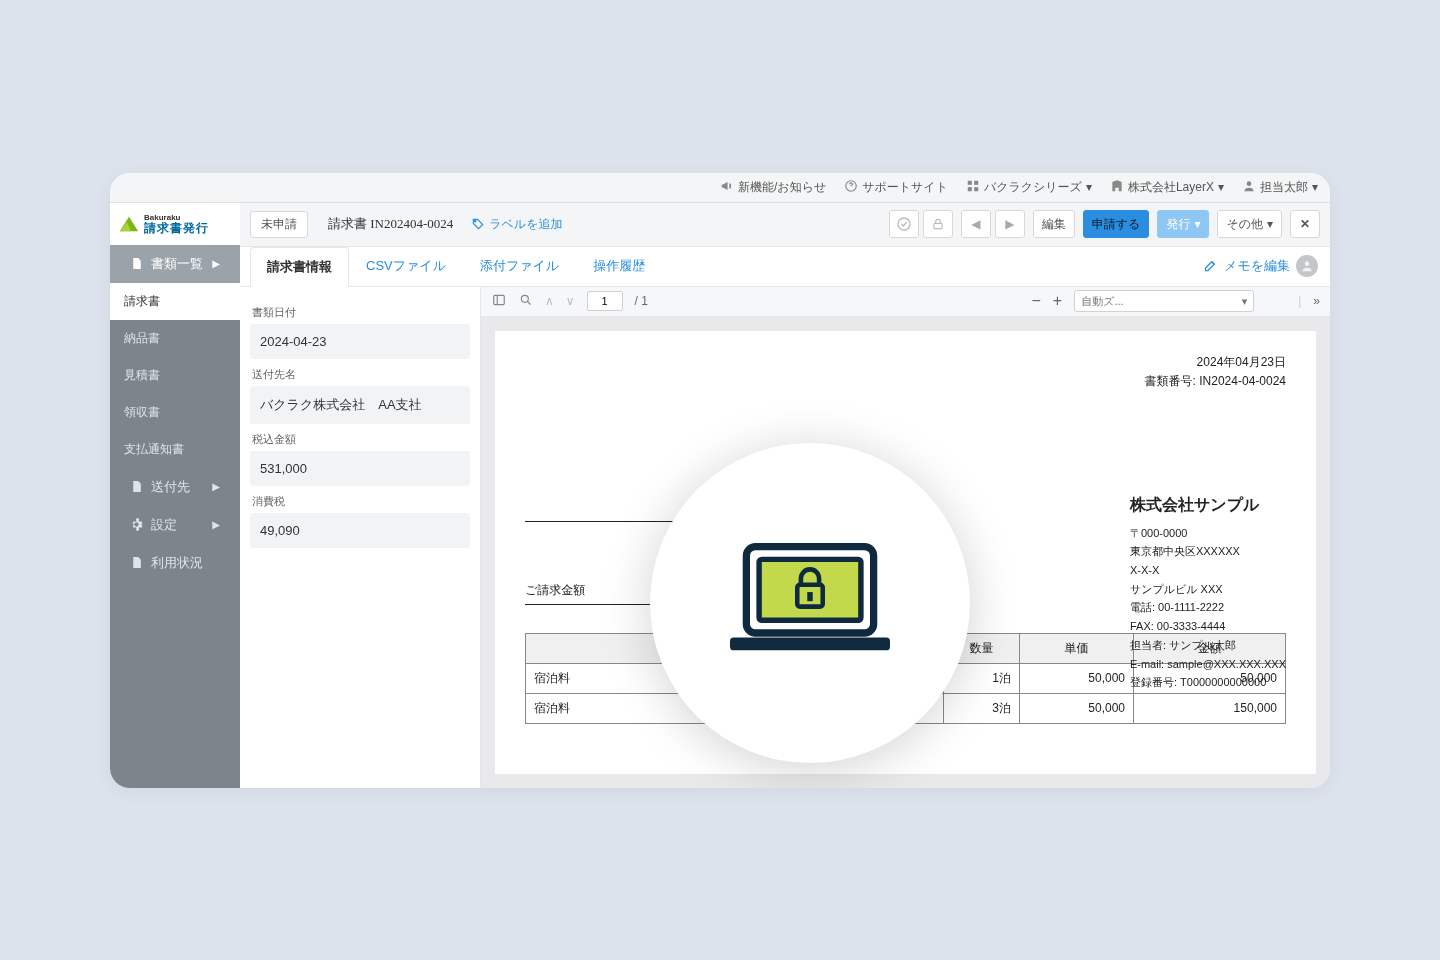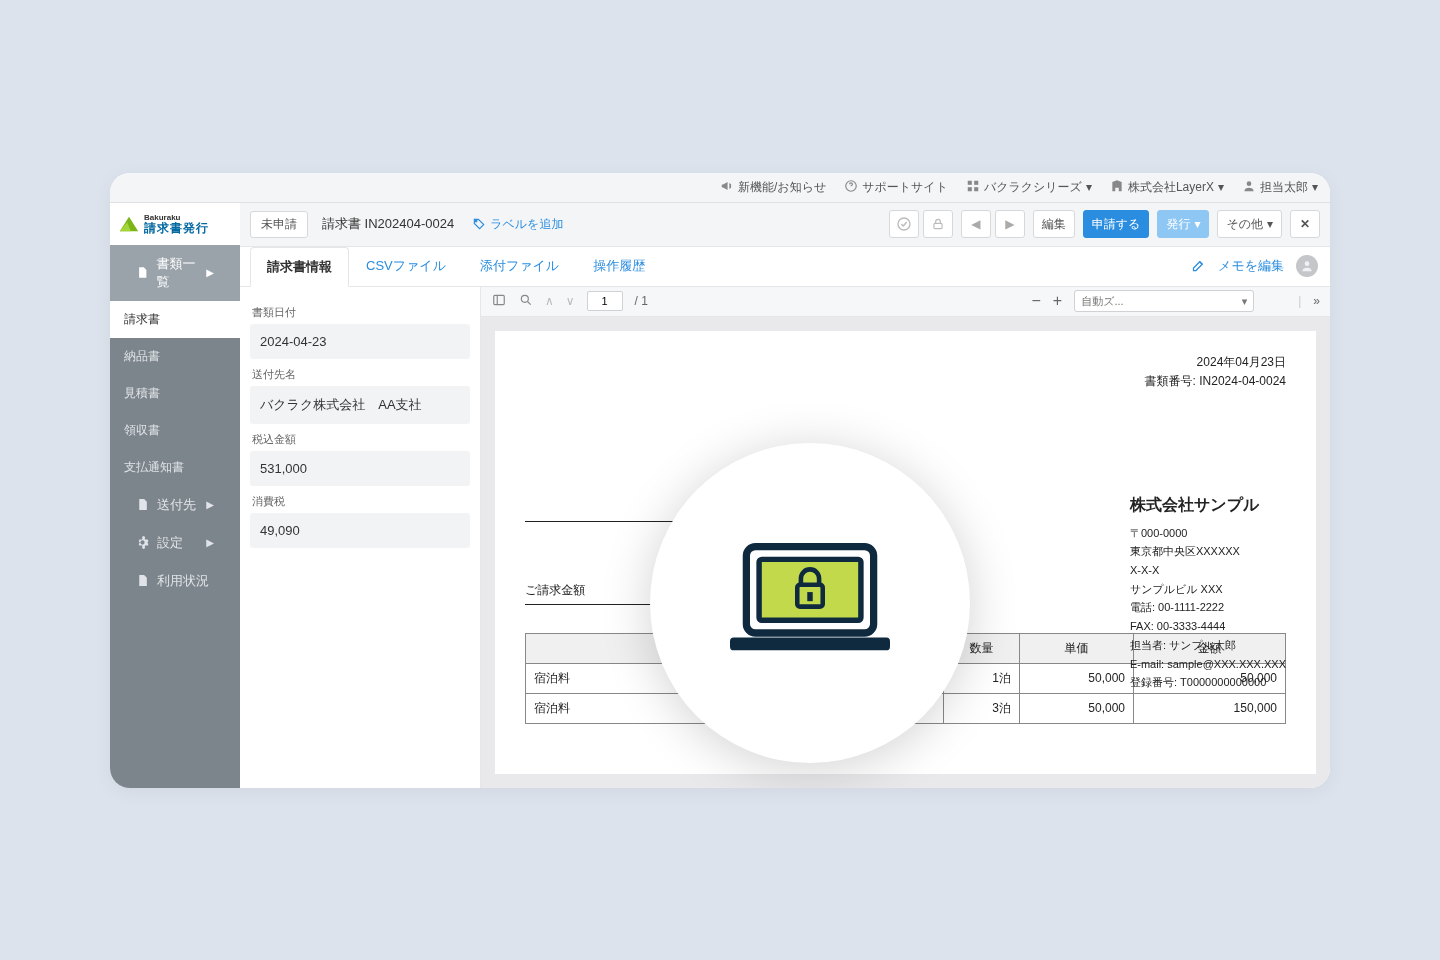--- a/index.html
+++ b/index.html
@@ -7,40 +7,40 @@
 .app-window { width: 1220px; height: 615px; background: #fff; border-radius: 20px; overflow: hidden; display: flex; flex-direction: column; box-shadow: 0 4px 20px rgba(0,0,0,0.05); position: relative; }
 .top-bar { height: 30px; background: #f4f5f6; border-bottom: 1px solid #e0e0e0; display: flex; align-items: center; justify-content: flex-end; padding: 0 12px; gap: 18px; font-size: 12px; color: #555; flex-shrink:0;}
 .top-bar .tb-item { display: flex; align-items: center; gap: 4px; cursor: pointer; }
 .top-bar .tb-item svg { width: 14px; height: 14px; }
 .main-row { flex: 1; display: flex; min-height: 0; }
 .sidebar { width: 130px; background: #7d858c; color: #fff; display: flex; flex-direction: column; font-size: 13px; flex-shrink:0;}
 .logo-box { height: 42px; background: #fff; display: flex; align-items: center; padding: 0 8px; gap: 4px; }
 .logo-text { display: flex; flex-direction: column; line-height: 1; }
 .logo-text small { font-size: 8px; color: #333; font-weight:600;}
 .logo-text strong { font-size: 12px; color: #0369a1; font-weight: 700; letter-spacing: 1px;}
-.side-item { padding: 10px 26px; display: flex; align-items: center; justify-content: space-between; cursor: pointer; color:#e0e4e8;}
+.side-item { padding: 10px 20px; display: flex; align-items: center; justify-content: space-between; cursor: pointer; color:#e0e4e8;}
 .side-item.primary { background: #9aa3aa; color:#fff;}
 .side-item.sub { padding-left: 14px; font-size: 12px; }
 .side-item.active { background: #fff; color: #333; }
 .side-item .chev { font-size: 10px; }
 .side-item .ico { display:flex; align-items:center; gap:8px;}
 .content { flex: 1; display: flex; flex-direction: column; min-width: 0; }
 .toolbar { height: 44px; background: #f4f5f6; border-bottom: 1px solid #e5e6e8; display: flex; align-items: center; padding: 0 10px; gap: 8px; flex-shrink:0;}
 .chip { background: #fff; border: 1px solid #d6d8da; border-radius: 3px; padding: 4px 10px; font-size: 12px; color: #555; }
-.doc-title { font-size: 13px; color: #333; margin-left:6px;}
+.doc-title { font-size: 13px; color: #333; margin-left:12px;font-family:Liberation Serif, serif;}
 .tag-add { color: #2a8de0; font-size: 12px; display: flex; align-items: center; gap: 4px; cursor: pointer; margin-left:10px;}
 .toolbar .spacer { flex: 1; }
 .tb-btn { border: 1px solid #d6d8da; background: #fff; border-radius: 3px; height: 28px; min-width: 32px; display: flex; align-items: center; justify-content: center; font-size: 12px; color: #555; padding: 0 8px; cursor: pointer; }
 .tb-btn.icon { min-width:30px; padding:0; color:#aaa;}
-.tb-btn.blue { background: #2a8de0; color: #ffffff; border-color: #2a8de0; }
+.tb-btn.blue { background: #2a8de0; color: #0f172a; border-color: #2a8de0; }
 .tb-btn.blue-light { background: #8ec7f4; color: #fff; border-color: #8ec7f4; }
 .tabs-row { height: 40px; display: flex; align-items: flex-end; padding: 0 10px; border-bottom: 1px solid #e5e6e8; gap: 0; flex-shrink:0; position:relative;}
 .tab { padding: 10px 16px; font-size: 13px; color: #2a8de0; cursor: pointer; border:1px solid transparent;}
 .tab.active { color: #333; font-weight: 600; border:1px solid #e5e6e8; border-bottom:1px solid #fff; border-radius:4px 4px 0 0; background:#fff; position:relative; top:1px;}
-.memo-link { position:absolute; right:12px; top:8px; color:#2a8de0; font-size:13px; display:flex; align-items:center; gap:12px;}
+.memo-link { position:absolute; right:12px; top:8px; color:#2a8de0; font-size:13px; display:flex; align-items:center; gap:6px;}
 .avatar-circle { width:22px; height:22px; border-radius:50%; background:#c4c6c9; display:flex; align-items:center; justify-content:center; color:#f1f2f4;}
 .body-row { flex: 1; display: flex; min-height: 0; }
 .form-panel { width: 240px; padding: 10px 10px; font-size: 12px; color: #555; flex-shrink:0;}
 .form-label { font-size: 11px; color: #666; margin: 8px 0 4px 2px; }
 .form-field { background: #f2f3f5; border-radius: 3px; padding: 10px 10px; font-size: 13px; color: #333; margin-bottom: 6px; border:none;}
 .preview-panel { flex: 1; border-left: 1px solid #e5e6e8; display: flex; flex-direction: column; min-width: 0; }
 .pv-toolbar { height: 30px; background: #f6f7f8; border-bottom: 1px solid #e5e6e8; display: flex; align-items: center; padding: 0 10px; gap: 12px; font-size: 12px; color: #666; flex-shrink:0;}
 .pv-toolbar .page-input { width: 36px; height: 20px; border: 1px solid #cfd1d4; text-align: center; font-size: 11px; border-radius:2px;}
 .pv-toolbar .spacer { flex:1; }
 .pv-toolbar .select-fit { width:180px; height:22px; border:1px solid #cfd1d4; border-radius:3px; background:#fff; display:flex; align-items:center; justify-content:space-between; padding:0 6px; font-size:11px; color:#777;gap:44px;}

